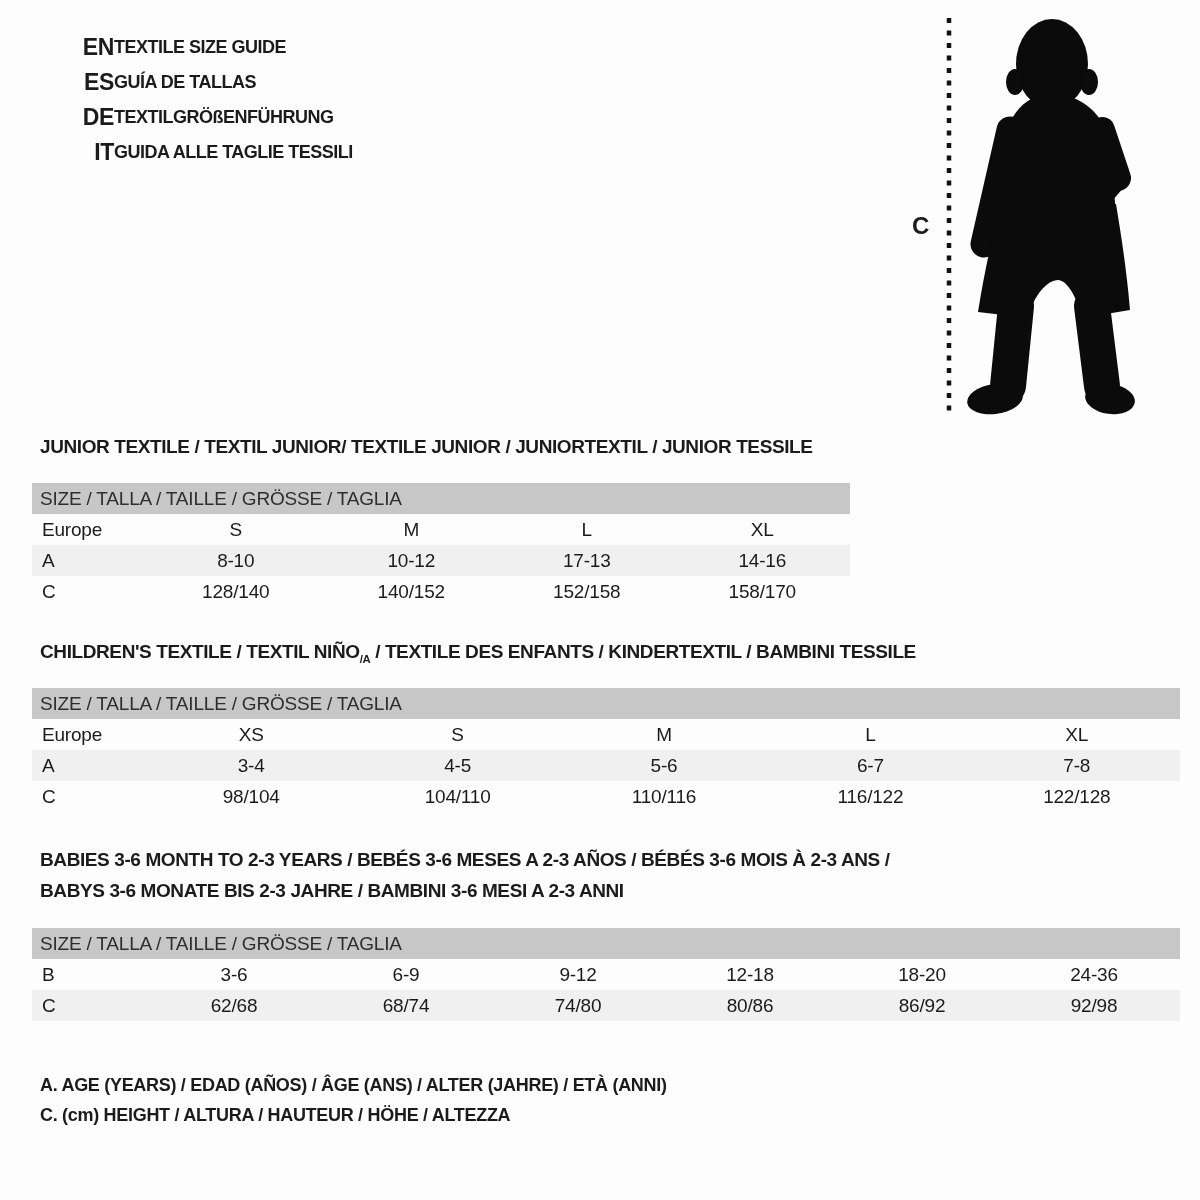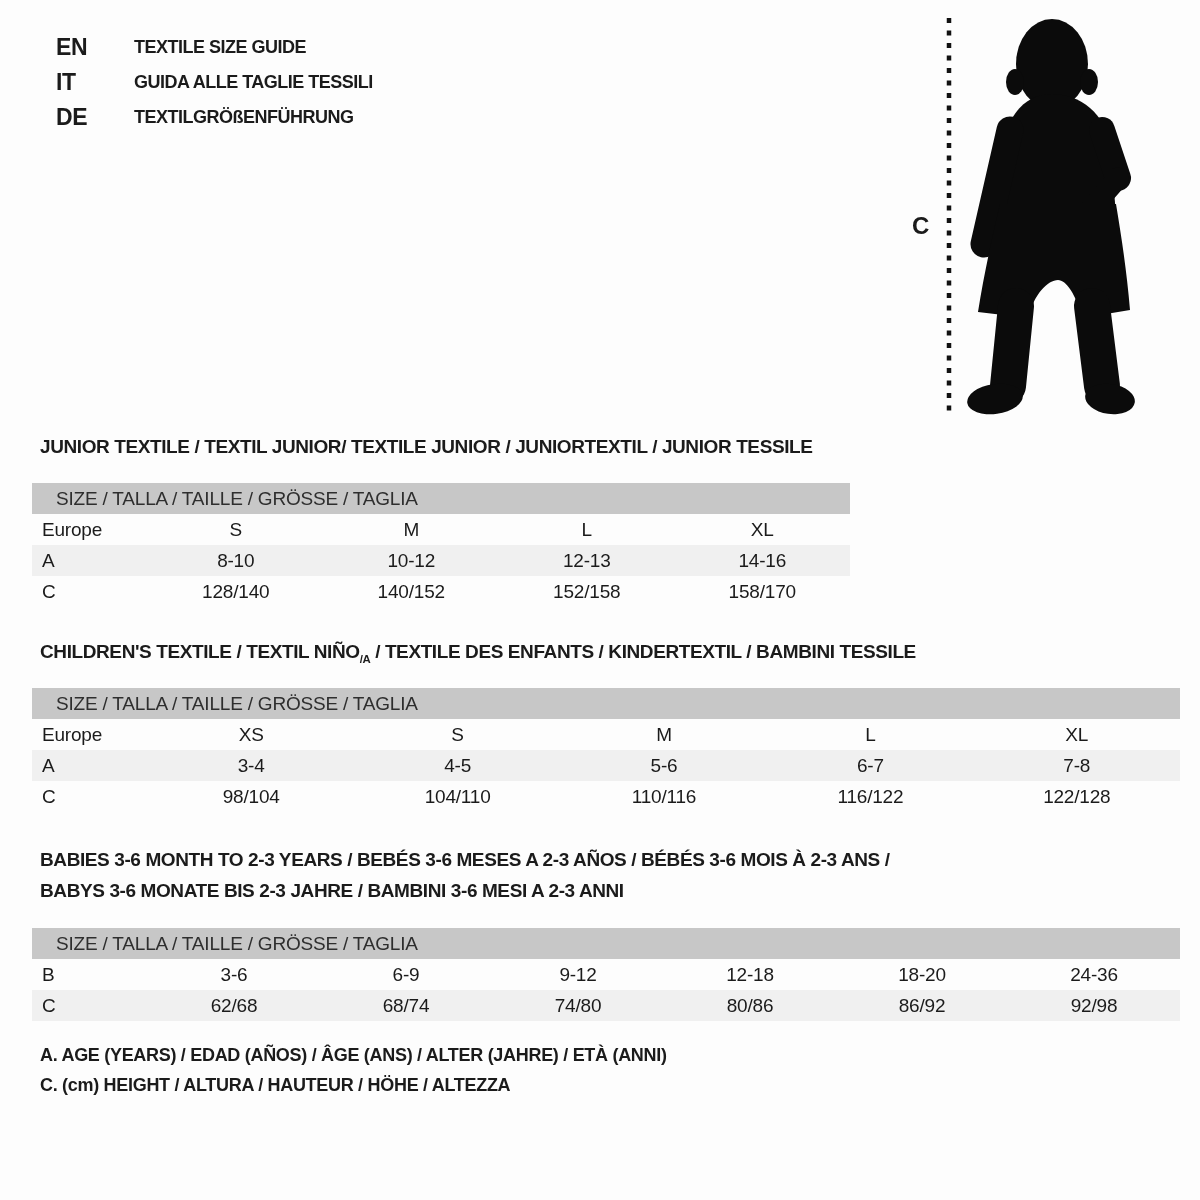--- a/index.html
+++ b/index.html
@@ -6,21 +6,21 @@
   body{
     width:1200px;height:1200px;position:relative;
     background:#fdfdfd;
     font-family:"Liberation Sans","DejaVu Sans",sans-serif;
     color:#1b1b1b;
     -webkit-font-smoothing:antialiased;
   }
   .canvas{position:absolute;inset:0;overflow:hidden;}
 
   
-  .lang-list{position:absolute;left:56px;top:30px;}
+  .lang-list{position:absolute;left:36px;top:30px;text-align:right;}
   .lang-row{display:flex;height:35px;align-items:center;}
   .lang-code{width:78px;font-weight:bold;font-size:23px;letter-spacing:-0.3px;}
   .lang-title{font-weight:bold;font-size:18px;letter-spacing:-0.5px;white-space:nowrap;}
 
   
   .measure-label{position:absolute;left:912px;top:212px;font-size:24px;font-weight:bold;}
   .measure-line{position:absolute;left:944px;top:16px;width:10px;height:402px;}
   .silhouette{position:absolute;left:962px;top:16px;width:174px;height:404px;}
 
   
@@ -33,51 +33,55 @@
   #children-heading{top:641px;}
   #babies-heading{top:844px;line-height:31px;}
 
   
   .size-table{position:absolute;left:32px;font-size:19px;letter-spacing:-0.2px;}
   #junior-table{top:483px;width:818px;}
   #children-table{top:688px;width:1148px;}
   #babies-table{top:928px;width:1148px;}
   .t-head{
     height:31px;line-height:31px;background:#c7c7c7;color:#2e2e2e;
-    padding-left:24px;box-sizing:border-box;white-space:nowrap;
+    padding-left:8px;box-sizing:border-box;white-space:nowrap;
   }
   .t-row{display:grid;height:31px;align-items:center;}
   .cols-4{grid-template-columns:116px repeat(4,1fr);}
   .cols-5{grid-template-columns:116px repeat(5,1fr);}
   .cols-6{grid-template-columns:116px repeat(6,1fr);}
   .t-row.shaded{background:#f0f0f0;}
   .row-label{padding-left:10px;text-align:left;}
   .size-cell{text-align:center;}
 
   
-  .legend{position:absolute;left:40px;top:1040px;}
+  .legend{position:absolute;left:40px;top:1070px;}
   .legend-line{height:30px;line-height:30px;font-weight:bold;font-size:18px;letter-spacing:-0.3px;white-space:nowrap;}
 </style>
 </head>
 <body>
 
 <div class="canvas">
 
   <div class="lang-list">
     <div class="lang-row">
       <span class="lang-code">EN</span>
       <span class="lang-title">TEXTILE SIZE GUIDE</span>
     </div>
     <div class="lang-row">
+      <span class="lang-code">ES</span>
+      <span class="lang-title">GUÍA DE TALLAS</span>
+    </div>
+    <div class="lang-row">
+      <span class="lang-code">DE</span>
+      <span class="lang-title">TEXTILGRÖßENFÜHRUNG</span>
+    </div>
+    <div class="lang-row">
       <span class="lang-code">IT</span>
       <span class="lang-title">GUIDA ALLE TAGLIE TESSILI</span>
-    </div>
-    <div class="lang-row">
-      <span class="lang-code">DE</span>
-      <span class="lang-title">TEXTILGRÖßENFÜHRUNG</span>
     </div>
   </div>
 
   <span class="measure-label">C</span>
 
   <svg class="measure-line" viewBox="0 0 10 402" aria-hidden="true">
     <line x1="5" y1="2" x2="5" y2="400" stroke="#111" stroke-width="4.5" stroke-dasharray="5 7.5"></line>
   </svg>
 
   <svg class="silhouette" viewBox="0 0 174 404" aria-hidden="true">
@@ -112,21 +116,21 @@
       <span class="row-label">Europe</span>
       <span class="size-cell">S</span>
       <span class="size-cell">M</span>
       <span class="size-cell">L</span>
       <span class="size-cell">XL</span>
     </div>
     <div class="t-row cols-4 shaded">
       <span class="row-label">A</span>
       <span class="size-cell">8-10</span>
       <span class="size-cell">10-12</span>
-      <span class="size-cell">12-13</span>
+      <span class="size-cell">17-13</span>
       <span class="size-cell">14-16</span>
     </div>
     <div class="t-row cols-4">
       <span class="row-label">C</span>
       <span class="size-cell">128/140</span>
       <span class="size-cell">140/152</span>
       <span class="size-cell">152/158</span>
       <span class="size-cell">158/170</span>
     </div>
   </div>

